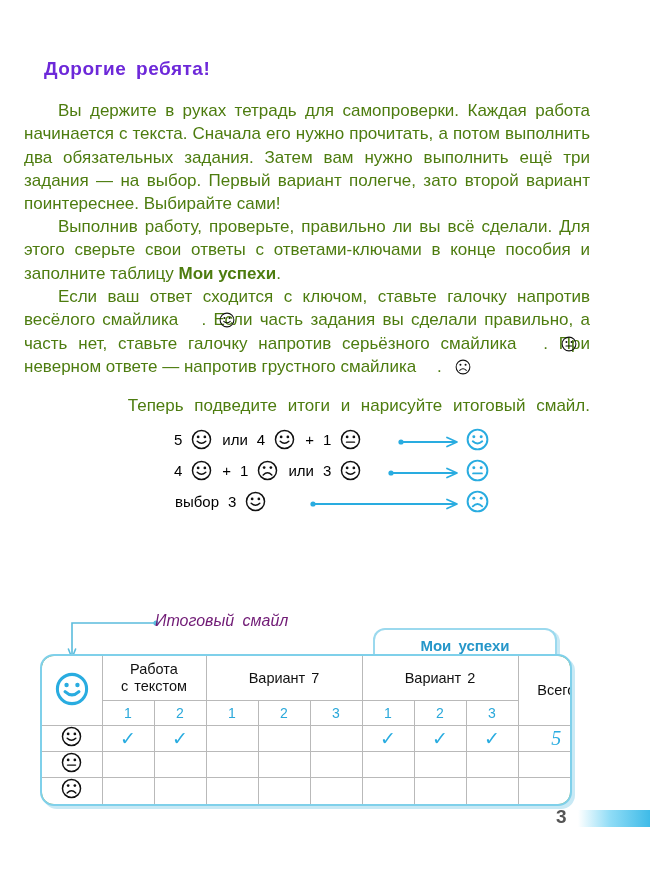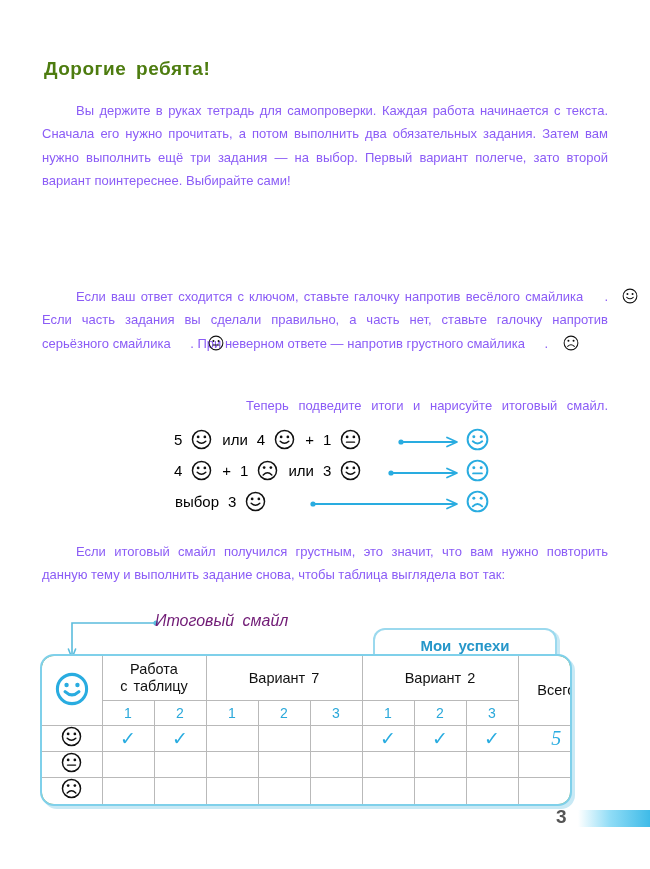--- a/index.html
+++ b/index.html
@@ -18,35 +18,35 @@
     left: 0; top: 0;
     width: 650px; height: 869px;
   }
 
   
   .heading {
     position: absolute;
     left: 44px; top: 58px;
     font-size: 19px;
     font-weight: bold;
-    color: #4d7c0f;
+    color: #6d28d9;
     letter-spacing: 0.5px;
     word-spacing: 4px;
   }
 
   
   .body-text {
     position: absolute;
-    left: 42px;
+    left: 24px;
     width: 566px;
-    font-size: 13px;
+    font-size: 17px;
     line-height: 23.3px;
     text-align: justify;
     text-justify: inter-word;
-    color: #8b5cf6;
+    color: #4d7c0f;
   }
   .body-text p {
     margin: 0;
     text-indent: 34px;
   }
   .b { font-weight: bold; }
 
   
   .ism {
     display: inline-block;
@@ -206,20 +206,23 @@
 <body>
 
 <div class="page">
 
   <div class="heading">Дорогие  ребята!</div>
 
   <div class="body-text" style="top:99px;">
     <p>Вы держите в руках тетрадь для самопроверки. Каждая работа начинается с текста. Сначала его нужно прочитать, а потом выполнить два обязательных задания. Затем вам нужно выполнить ещё три задания — на выбор. Первый вариант полегче, зато второй вариант поинтереснее. Выбирайте сами!</p>
   </div>
 
+  <div class="body-text" style="top:215px;">
+    <p><span>Выполнив работу, проверьте, правильно ли вы всё сделали. Для этого сверьте свои ответы с ответами-ключами в конце пособия и заполните таблицу </span><span class="b">Мои успехи</span><span>.</span></p>
+  </div>
 
   <div class="body-text" style="top:285px;">
     <p><span>Если ваш ответ сходится с ключом, ставьте галочку напротив весёлого смайлика </span><span class="ism"><svg width="16" height="16" viewBox="0 0 20 20">
             <circle cx="10" cy="10" r="8.6" fill="none" stroke="#111" stroke-width="1.3"></circle>
             <circle cx="6.8" cy="7.6" r="1.25" fill="#111"></circle>
             <circle cx="13.2" cy="7.6" r="1.25" fill="#111"></circle>
             <path d="M5.9 11.6 Q10 15.4 14.1 11.6" fill="none" stroke="#111" stroke-width="1.3" stroke-linecap="round"></path>
           </svg></span><span>. Если часть задания вы сделали правильно, а часть нет, ставьте галочку напротив серьёзного смайлика </span><span class="ism"><svg width="16" height="16" viewBox="0 0 20 20">
             <circle cx="10" cy="10" r="8.6" fill="none" stroke="#111" stroke-width="1.3"></circle>
             <circle cx="6.8" cy="7.6" r="1.25" fill="#111"></circle>
@@ -346,23 +349,20 @@
         </svg>
       </div>
       <div class="res" style="left: 296px; top: 66px;"><svg width="23" height="23" viewBox="0 0 20 20">
           <circle cx="10" cy="10" r="8.6" fill="none" stroke="#29ace0" stroke-width="1.7"></circle>
           <circle cx="6.8" cy="7.2" r="1.3" fill="#29ace0"></circle>
           <circle cx="13.2" cy="7.2" r="1.3" fill="#29ace0"></circle>
           <path d="M5.9 14.2 Q10 10.2 14.1 14.2" fill="none" stroke="#29ace0" stroke-width="1.7" stroke-linecap="round"></path>
         </svg></div>
     </div>
 
-  <div class="body-text" style="top:540px;">
-    <p>Если итоговый смайл получился грустным, это значит, что вам нужно повторить данную тему и выполнить задание снова, чтобы таблица выглядела вот так:</p>
-  </div>
 
   <div class="anno-arrow">
     <svg width="100" height="44" viewBox="0 0 100 44">
       <circle cx="90" cy="5" r="2.6" fill="#5bbcdd"></circle>
       <path d="M90 5 L6 5 L6 36" fill="none" stroke="#5bbcdd" stroke-width="1.6"></path>
       <path d="M2.4 31 L6 40 L9.6 31" fill="none" stroke="#5bbcdd" stroke-width="1.6" stroke-linecap="round" stroke-linejoin="round"></path>
     </svg>
   </div>
   <div class="anno-label">Итоговый  смайл</div>
 
@@ -389,21 +389,21 @@
             <th class="hdr-main smiley-head-cell" colspan="1" rowspan="2"><span style="display:inline-flex;">
                 <svg width="34" height="34" viewBox="0 0 20 20">
                   <circle cx="10" cy="10" r="8.6" fill="none" stroke="#29ace0" stroke-width="1.8"></circle>
                   <circle cx="6.8" cy="7.6" r="1.3" fill="#29ace0"></circle>
                   <circle cx="13.2" cy="7.6" r="1.3" fill="#29ace0"></circle>
                   <path d="M5.9 11.6 Q10 15.4 14.1 11.6" fill="none" stroke="#29ace0" stroke-width="1.8" stroke-linecap="round"></path>
                 </svg>
               </span></th>
             <th class="hdr-main" colspan="2">
               <div>Работа</div>
-              <div>с таблицу</div>
+              <div>с текстом</div>
             </th>
             <th class="hdr-main" colspan="3">
               <div>Вариант 7</div>
             </th>
             <th class="hdr-main" colspan="3">
               <div>Вариант 2</div>
             </th>
             <th class="hdr-main" colspan="1" rowspan="2">
               <div>Всего</div>
             </th>

